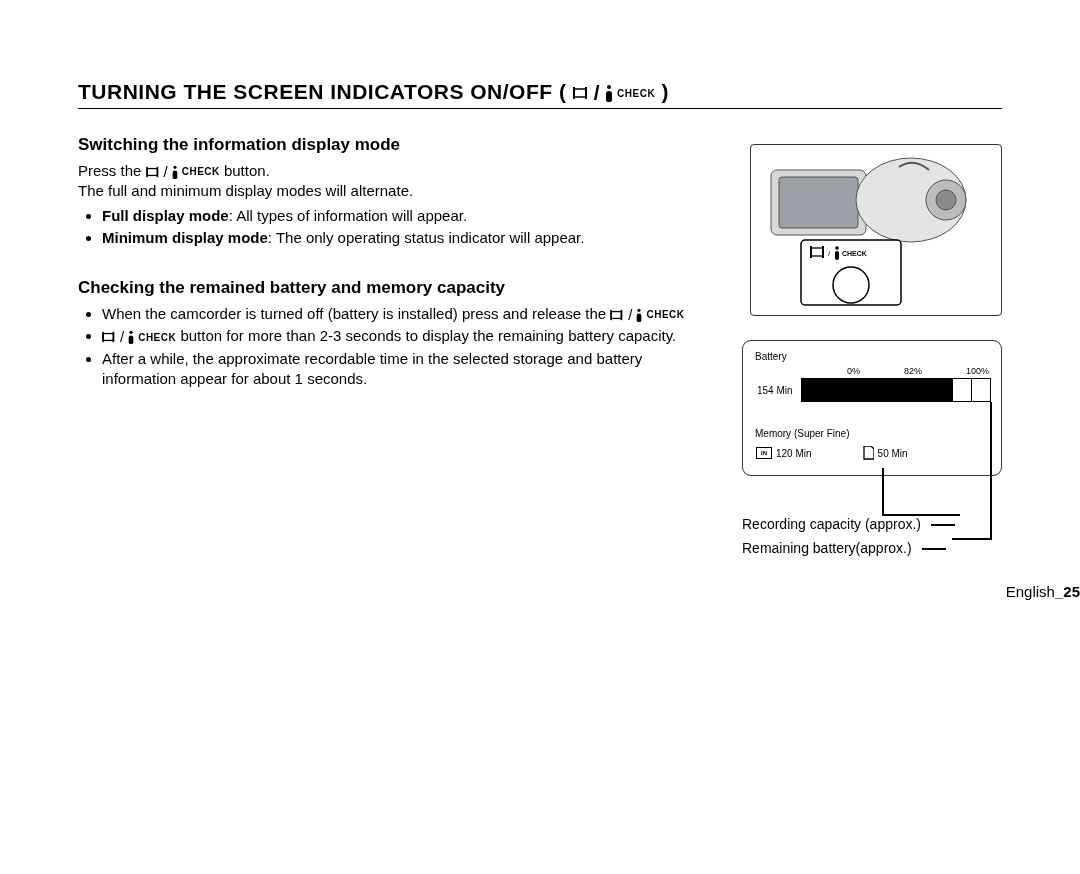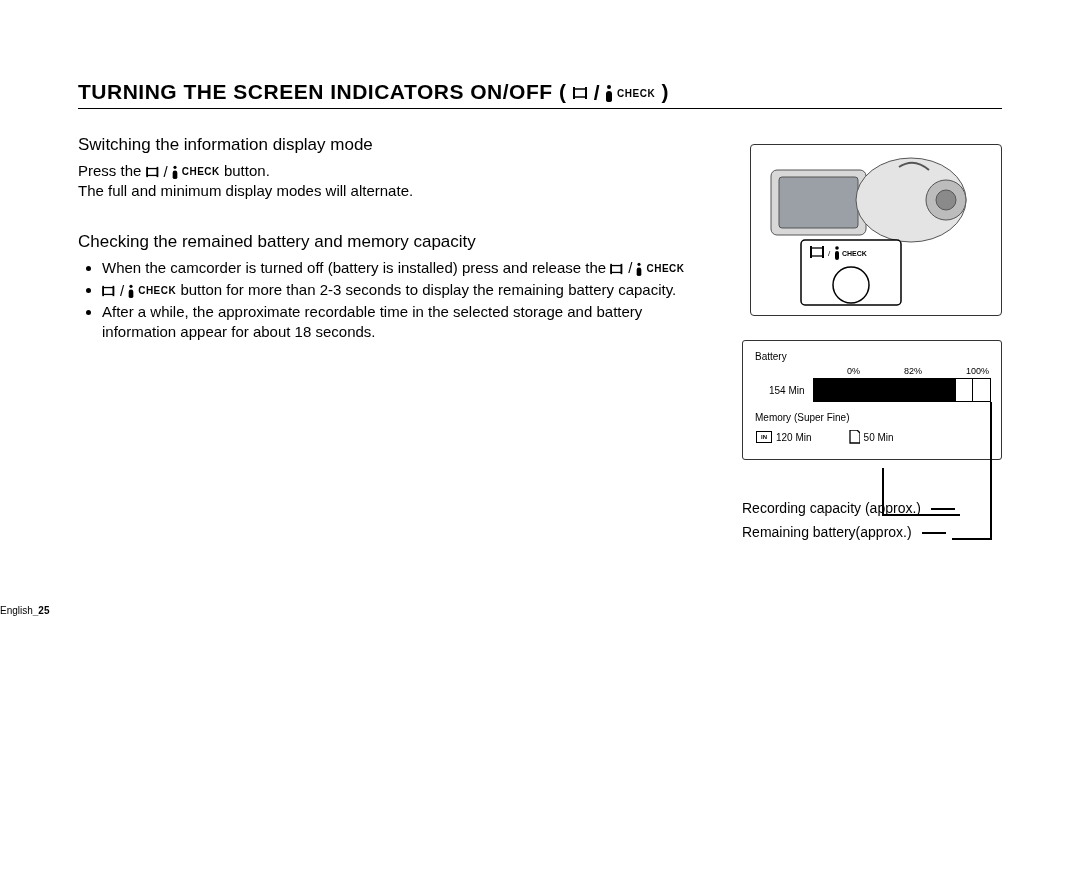--- a/index.html
+++ b/index.html
@@ -3,50 +3,50 @@
 <meta charset="utf-8">
 <style>
   html,body{margin:0;padding:0;background:#fff;font-family:Arial,Helvetica,sans-serif;color:#000}
   .page{width:1080px;height:676px;position:relative;box-sizing:border-box}
   .content{position:absolute;left:78px;top:80px;right:78px}
   .title-row{display:flex;align-items:center;border-bottom:1.5px solid #000;padding-bottom:4px;margin-bottom:14px}
   .title-row h1{font-size:21px;font-weight:bold;letter-spacing:0.5px;margin:0;white-space:nowrap}
   .display-icon{display:inline-block;vertical-align:middle}
   .check-label{font-size:12px;font-weight:bold;letter-spacing:0.5px;margin-left:2px}
   .left-col{width:620px}
-  h2{font-size:17px;font-weight:normal;margin:26px 0 6px 0}
+  h2{font-size:17px;font-weight:bold;margin:26px 0 6px 0}
   .body-text{font-size:15px;line-height:1.35}
   ul{margin:4px 0 10px 0;padding-left:24px}
   li{margin:2px 0}
   .right-illustration{position:absolute;right:78px;top:144px;width:250px;height:170px;border:1.5px solid #333;border-radius:4px}
   .camcorder-svg{width:100%;height:100%}
   .info-box{position:absolute;right:78px;top:340px;width:260px}
-  .info-screen{border:1.5px solid #333;border-radius:3px;padding:10px 10px 14px 10px;font-size:10px;font-family:Arial,sans-serif;position:relative}
+  .info-screen{border:1.5px solid #333;border-radius:9px;padding:10px 10px 14px 10px;font-size:10px;font-family:Arial,sans-serif;position:relative}
   .info-label{font-size:10px;margin:0 0 4px 2px;font-weight:normal}
   .pct-row{display:flex;justify-content:flex-end;gap:44px;font-size:9px;padding-right:2px;margin-bottom:2px}
   .battery-row{display:flex;align-items:center;gap:8px}
-  .bat-min{font-size:10px;margin-left:16px}
+  .bat-min{font-size:10px;margin-left:4px}
   .bar-outer{flex:1;height:22px;border:1.5px solid #000;display:flex}
   .bar-seg{flex:1;border-right:1px solid #000}
   .bar-seg.filled{background:#000}
   .bar-seg:last-child{border-right:none}
-  .mem-row{display:flex;gap:30px;margin-top:6px;font-size:10px;align-items:center}
+  .mem-row{display:flex;gap:44px;margin-top:6px;font-size:10px;align-items:center}
   .mem-item{display:flex;align-items:center;gap:4px;border:1px solid #000;padding:1px 3px}
   .mem-item.noborder{border:none}
   .mem-icon{width:14px;height:10px;border:1px solid #000;display:inline-flex;align-items:center;justify-content:center;font-size:6px;font-weight:bold}
   .callouts{margin-top:24px;font-size:14px}
   .callouts div{margin:8px 0}
   .call-line{display:inline-block;width:24px;height:0;vertical-align:middle;margin-left:6px}
   .l1{border-top:2px solid #000}
   .l2{border-top:2px solid #000}
   
   .line{position:absolute;background:#000}
   .line.h{height:2px}
   .line.v{width:2px}
-  .footer{position:absolute;bottom:60px;width:100%;text-align:left;font-size:10px}
+  .footer{position:absolute;bottom:76px;width:100%;text-align:right;font-size:15px}
   .footer b{font-weight:bold}
   .inline-icon{display:inline-flex;align-items:center;vertical-align:middle;height:14px}
   .inline-icon .check-label{font-size:10px}
 </style>
 </head>
 <body>
 
 <div class="page">
   <div class="content">
 
@@ -83,20 +83,24 @@
           <span style="margin:0 2px">/</span>
           <svg class="display-icon" width="10" height="14" viewBox="0 0 12 18">
               <circle cx="6" cy="3" r="2" fill="#000"></circle>
               <path d="M6 7 Q3 7 3 10 L3 16 Q3 18 6 18 Q9 18 9 16 L9 10 Q9 7 6 7" fill="#000"></path>
             </svg>
           <span class="check-label">CHECK</span>
         </span>
         <span> button.</span>
       </div>
       <div class="body-text">The full and minimum display modes will alternate.</div>
+      <ul class="body-text">
+        <li><b>Full display mode</b><span>: All types of information will appear.</span></li>
+        <li><b>Minimum display mode</b><span>: The only operating status indicator will appear.</span></li>
+      </ul>
 
       <h2 style="margin-top:30px">Checking the remained battery and memory capacity</h2>
       <ul class="body-text">
         <li>
           <span>When the camcorder is turned off (battery is installed) press and release the </span>
           <span class="inline-icon">
             <svg class="display-icon" width="16" height="12" viewBox="0 0 18 14">
                 <rect x="1" y="3" width="12" height="8" stroke="#000" stroke-width="1.5" fill="none"></rect>
                 <rect x="0" y="1" width="2" height="12" fill="#000"></rect>
                 <rect x="12" y="1" width="2" height="12" fill="#000"></rect>
@@ -118,21 +122,21 @@
               </svg>
             <span style="margin:0 2px">/</span>
             <svg class="display-icon" width="10" height="14" viewBox="0 0 12 18">
                 <circle cx="6" cy="3" r="2" fill="#000"></circle>
                 <path d="M6 7 Q3 7 3 10 L3 16 Q3 18 6 18 Q9 18 9 16 L9 10 Q9 7 6 7" fill="#000"></path>
               </svg>
             <span class="check-label">CHECK</span>
           </span>
           <span> button for more than 2-3 seconds to display the remaining battery capacity.</span>
         </li>
-        <li>After a while, the approximate recordable time in the selected storage and battery information appear for about 18 seconds.</li>
+        <li>After a while, the approximate recordable time in the selected storage and battery information appear for about 1 seconds.</li>
       </ul>
     </div>
   </div>
 
   <div class="right-illustration">
     <svg class="camcorder-svg" viewBox="0 0 250 170">
       <rect x="20" y="25" width="95" height="65" rx="6" fill="#d8d8d8" stroke="#555"></rect>
       <rect x="28" y="32" width="79" height="51" rx="3" fill="#9aa0a6" stroke="#555"></rect>
       <ellipse cx="160" cy="55" rx="55" ry="42" fill="#e4e4e4" stroke="#555"></ellipse>
       <circle cx="195" cy="55" r="20" fill="#bcbcbc" stroke="#555"></circle>
@@ -169,21 +173,21 @@
             <div class="bar-seg filled"></div>
             <div class="bar-seg filled"></div>
             <div class="bar-seg filled"></div>
             <div class="bar-seg filled"></div>
             <div class="bar-seg filled"></div>
             <div class="bar-seg filled"></div>
             <div class="bar-seg"></div>
             <div class="bar-seg"></div>
           </div>
       </div>
-      <div class="info-label" style="margin-top:10px">Memory (Super Fine)</div>
+      <div class="info-label" style="margin-top:26px">Memory (Super Fine)</div>
       <div class="mem-row">
         <span class="mem-item noborder">
           <span class="mem-icon">IN</span>
           <span>120 Min</span>
         </span>
         <span class="mem-item noborder">
           <svg width="12" height="14" viewBox="0 0 12 14">
               <path d="M2 0 h7 l3 3 v10 h-10 z" fill="none" stroke="#000" stroke-width="1.3"></path>
             </svg>
           <span>50 Min</span>

